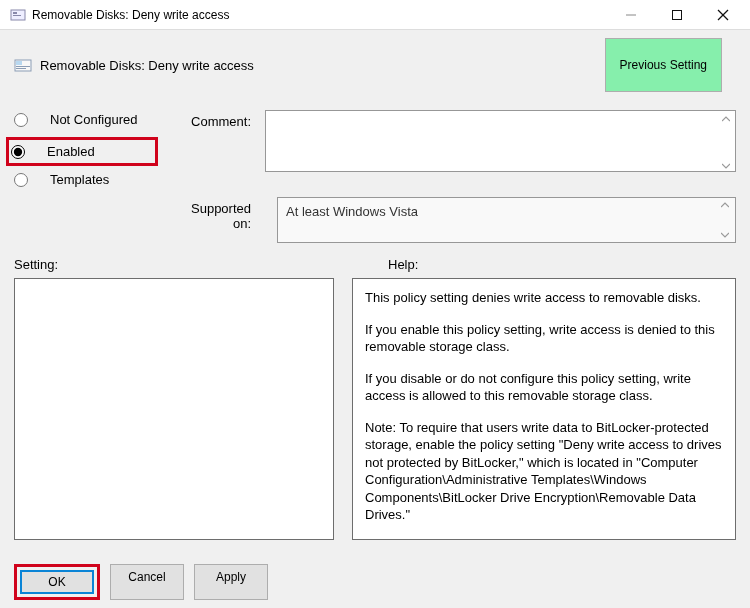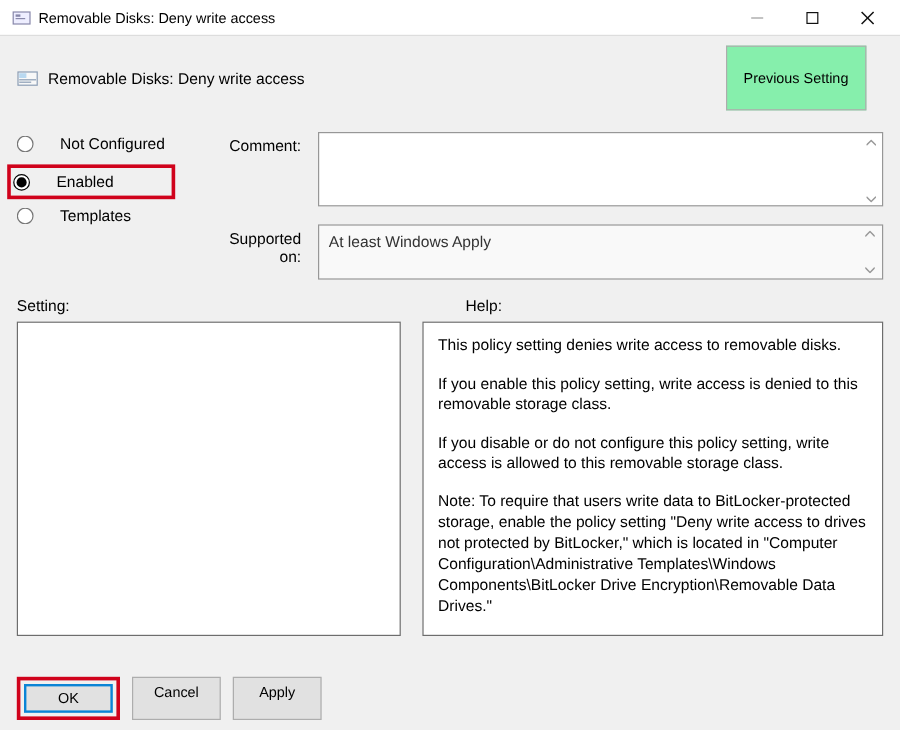--- a/index.html
+++ b/index.html
@@ -14,26 +14,26 @@
     .content { padding: 8px 14px 8px 14px; background: #f0f0f0; height: calc(100% - 30px); display: flex; flex-direction: column; }
     .header { display: flex; align-items: center; gap: 8px; margin-bottom: 4px; }
     .header .policy-icon { width: 18px; height: 18px; display: inline-flex; align-items: center; justify-content: center; }
     .header .policy-title { font-size: 13px; color: #000; flex: 1; }
     .navbtns { margin-left: auto; display: flex; gap: 8px; padding-right: 14px; }
     .btn { background: #86efac; border: 1px solid #adadad; font-size: 12px; padding: 19px 14px; cursor: default; min-width: 98px; text-align: center; }
     .section { display: flex; gap: 8px; margin-top: 14px; }
     .radio-col { width: 150px; padding-top: 2px; }
     .radio-row { display: flex; align-items: center; gap: 22px; margin-bottom: 14px; font-size: 13px; }
     .radio-row input[type="radio"] { width: 14px; height: 14px; accent-color: #000; }
-    .highlight-enabled { border: 3px solid #d0021b; padding: 4px 2px; margin-left: -8px; width: 140px; margin-top: -4px; margin-bottom: 6px; }
+    .highlight-enabled { border: 3px solid #d0021b; padding: 4px 2px; margin-left: -8px; width: 152px; margin-top: -4px; margin-bottom: 6px; }
     .highlight-enabled .radio-row { margin-bottom: 0; }
     .label-col { width: 85px; font-size: 13px; padding-top: 4px; text-align: right; padding-right: 6px; }
     .field-col { flex: 1; }
     .comment-box { width: 100%; height: 62px; border: 1px solid #979797; background: #fff; font-family: inherit; font-size: 12px; padding: 4px; resize: none; }
-    .supported-row { display: flex; gap: 8px; margin-top: 12px; }
+    .supported-row { display: flex; gap: 20px; margin-top: 22px; }
     .supported-box { width: 100%; height: 46px; border: 1px solid #979797; background: #f9f9f9; font-family: inherit; font-size: 13px; padding: 6px 8px; color: #333; position: relative; }
     .scroll-arrow { position: absolute; right: 4px; width: 12px; height: 10px; display: flex; align-items: center; justify-content: center; color: #999; }
     .scroll-arrow.up { top: 2px; }
     .scroll-arrow.down { bottom: 2px; }
     .labels-row { display: flex; font-size: 13px; margin-top: 14px; }
     .labels-row .options-label { width: 374px; }
     .labels-row .help-label { flex: 1; }
     .panes { display: flex; gap: 18px; margin-top: 6px; flex: 1; justify-content: flex-end; }
     .options-box { width: 320px; height: 262px; border: 1px solid #6d6d6d; background: #fff; }
     .help-box { flex: 1; height: 262px; border: 1px solid #6d6d6d; background: #fff; padding: 10px 12px; font-size: 13px; line-height: 1.35; color: #000; overflow: hidden; }
@@ -123,21 +123,21 @@
             <svg width="8" height="6" viewBox="0 0 8 6">
                 <polyline points="0,1 4,5 8,1" fill="none" stroke="#999" stroke-width="1.2"></polyline>
               </svg>
           </span>
         </div>
       </div>
       <div class="supported-row">
         <div class="label-col">Supported on:</div>
         <div class="field-col">
           <div class="supported-box">
-            <span>At least Windows Apply</span>
+            <span>At least Windows Vista</span>
             <span class="scroll-arrow up">
               <svg width="8" height="6" viewBox="0 0 8 6">
                   <polyline points="0,5 4,1 8,5" fill="none" stroke="#999" stroke-width="1.2"></polyline>
                 </svg>
             </span>
             <span class="scroll-arrow down">
               <svg width="8" height="6" viewBox="0 0 8 6">
                   <polyline points="0,1 4,5 8,1" fill="none" stroke="#999" stroke-width="1.2"></polyline>
                 </svg>
             </span>

